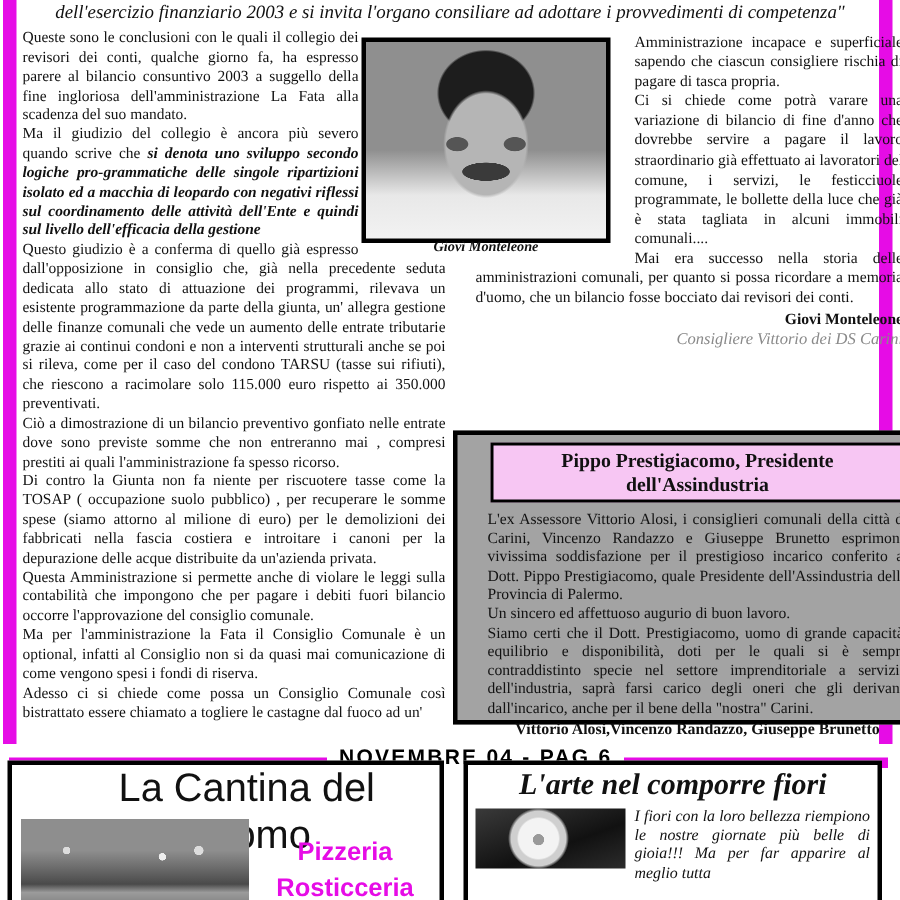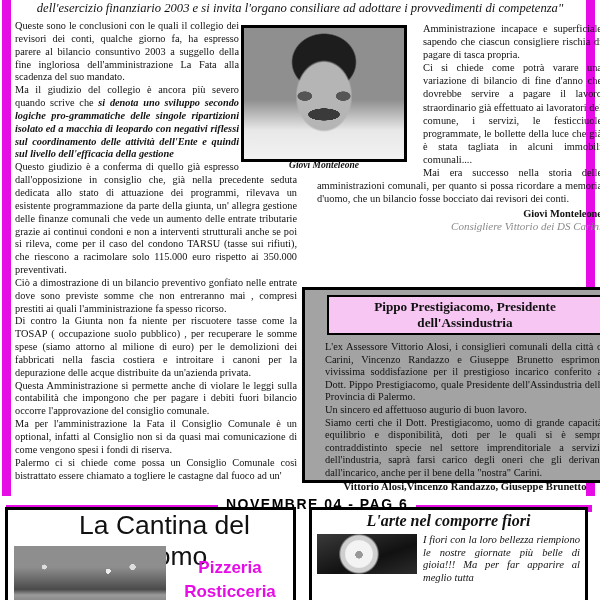--- a/index.html
+++ b/index.html
@@ -109,21 +109,21 @@
   .ad-ikebana{
     position:absolute;left:309px;top:507px;width:273px;height:120px;
     border:3px solid #000;background:#fff;
   }
   .ikebana-title{
     text-align:center;color:#e60ce6;font-family:"Liberation Sans",sans-serif;
     font-weight:900;font-size:37px;line-height:36px;letter-spacing:2px;margin-top:1px;
     text-shadow:1px 0 #e60ce6;
   }
   .ikebana-subtitle{
-    text-align:center;font-style:italic;font-weight:bold;font-size:16px;margin-top:2px;
+    text-align:center;font-style:italic;font-weight:bold;font-size:20px;margin-top:2px;
     font-family:"Liberation Serif",serif;
   }
   .ikebana-row{display:flex;margin-top:4px;padding:0 5px;}
   .ikebana-photo{
     width:100px;height:40px;flex:none;
     background:
       radial-gradient(circle 6px at 42% 52%, #999 0 60%, transparent 65%),
       radial-gradient(circle 19px at 42% 50%, #f3f3f3 0 70%, transparent 76%),
       radial-gradient(circle 26px at 42% 50%, #cfcfcf 0 70%, transparent 78%),
       linear-gradient(160deg,#3a3a3a, #111 60%, #2c2c2c);
@@ -145,21 +145,21 @@
 
   <div class="col-left">
     <div class="photo-spacer"></div>
     <p>Queste sono  le conclusioni  con le quali il collegio dei revisori  dei  conti,  qualche  giorno  fa,  ha espresso  parere  al  bilancio  consuntivo  2003  a suggello della fine ingloriosa dell'amministrazione La Fata alla scadenza del suo mandato.</p>
     <p><span>Ma il giudizio del collegio è ancora più severo quando    scrive   che  </span><span class="hl">si denota uno sviluppo secondo logiche pro-grammatiche delle singole ripartizioni isolato ed a macchia di leopardo con negativi riflessi sul coordinamento delle attività dell'Ente e quindi sul livello dell'efficacia della gestione</span></p>
     <p>Questo giudizio è a conferma di quello già espresso dall'opposizione in consiglio che, già nella precedente seduta dedicata allo stato di attuazione dei programmi, rilevava un esistente programmazione da parte della giunta, un' allegra gestione delle finanze comunali che vede un aumento delle entrate tributarie grazie  ai continui condoni e non a interventi strutturali anche se poi si rileva, come per il caso del condono TARSU (tasse sui rifiuti), che  riescono a racimolare solo 115.000 euro rispetto ai 350.000 preventivati.</p>
     <p>Ciò a dimostrazione di un bilancio preventivo gonfiato nelle entrate dove sono previste  somme che non entreranno mai , compresi prestiti ai quali l'amministrazione fa spesso ricorso.</p>
     <p>Di contro la Giunta non fa niente per riscuotere tasse come la TOSAP ( occupazione suolo pubblico) , per recuperare le somme spese (siamo attorno al milione di euro) per le demolizioni dei fabbricati nella fascia costiera e introitare i canoni per la depurazione delle acque distribuite da un'azienda privata.</p>
     <p>Questa Amministrazione si permette anche di violare le leggi sulla contabilità che impongono che per pagare i debiti fuori bilancio occorre l'approvazione del consiglio comunale.</p>
     <p>Ma per l'amministrazione la Fata il Consiglio Comunale è un optional, infatti al Consiglio non si da quasi mai comunicazione di come vengono spesi i fondi di riserva.</p>
-    <p>Palermo ci si chiede come possa un Consiglio Comunale così bistrattato essere chiamato a togliere le castagne dal fuoco ad un'</p>
+    <p>Adesso ci si chiede come possa un Consiglio Comunale così bistrattato essere chiamato a togliere le castagne dal fuoco ad un'</p>
   </div>
 
   <div class="photo-frame"></div>
   <div class="photo-caption">Giovì Monteleone</div>
 
   <div class="col-right">
     <div class="photo-spacer"></div>
     <p>Amministrazione  incapace  e superficiale  sapendo  che  ciascun consigliere  rischia  di  pagare  di  tasca propria.</p>
     <p>Ci  si  chiede  come  potrà  varare  una variazione  di  bilancio  di  fine  d'anno che dovrebbe servire a pagare il lavoro straordinario  già  effettuato  ai lavoratori  del  comune,  i  servizi,  le festicciuole  programmate,  le  bollette della  luce  che  già  è  stata  tagliata  in alcuni immobili comunali....</p>
     <p>Mai era successo nella storia delle amministrazioni comunali, per quanto si possa ricordare a memoria d'uomo, che un bilancio fosse bocciato dai revisori dei conti.</p>

